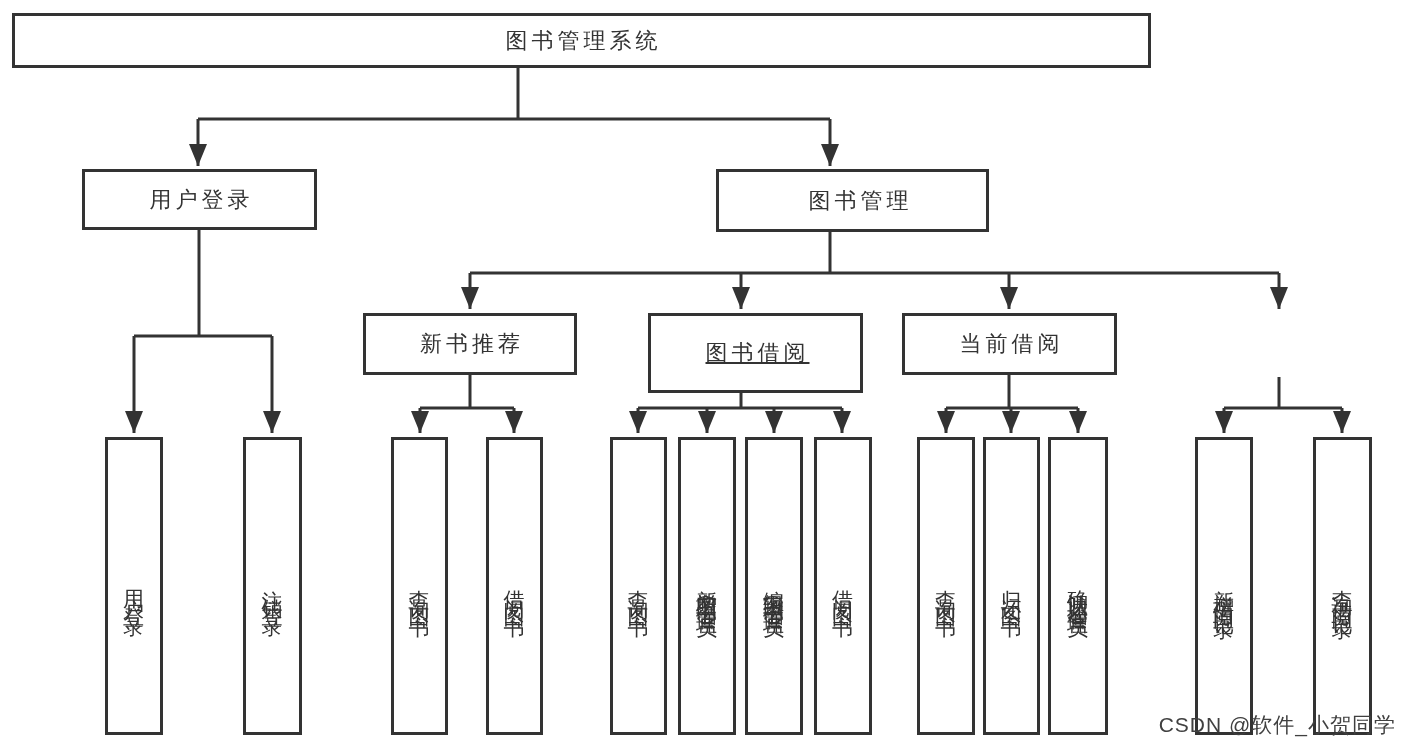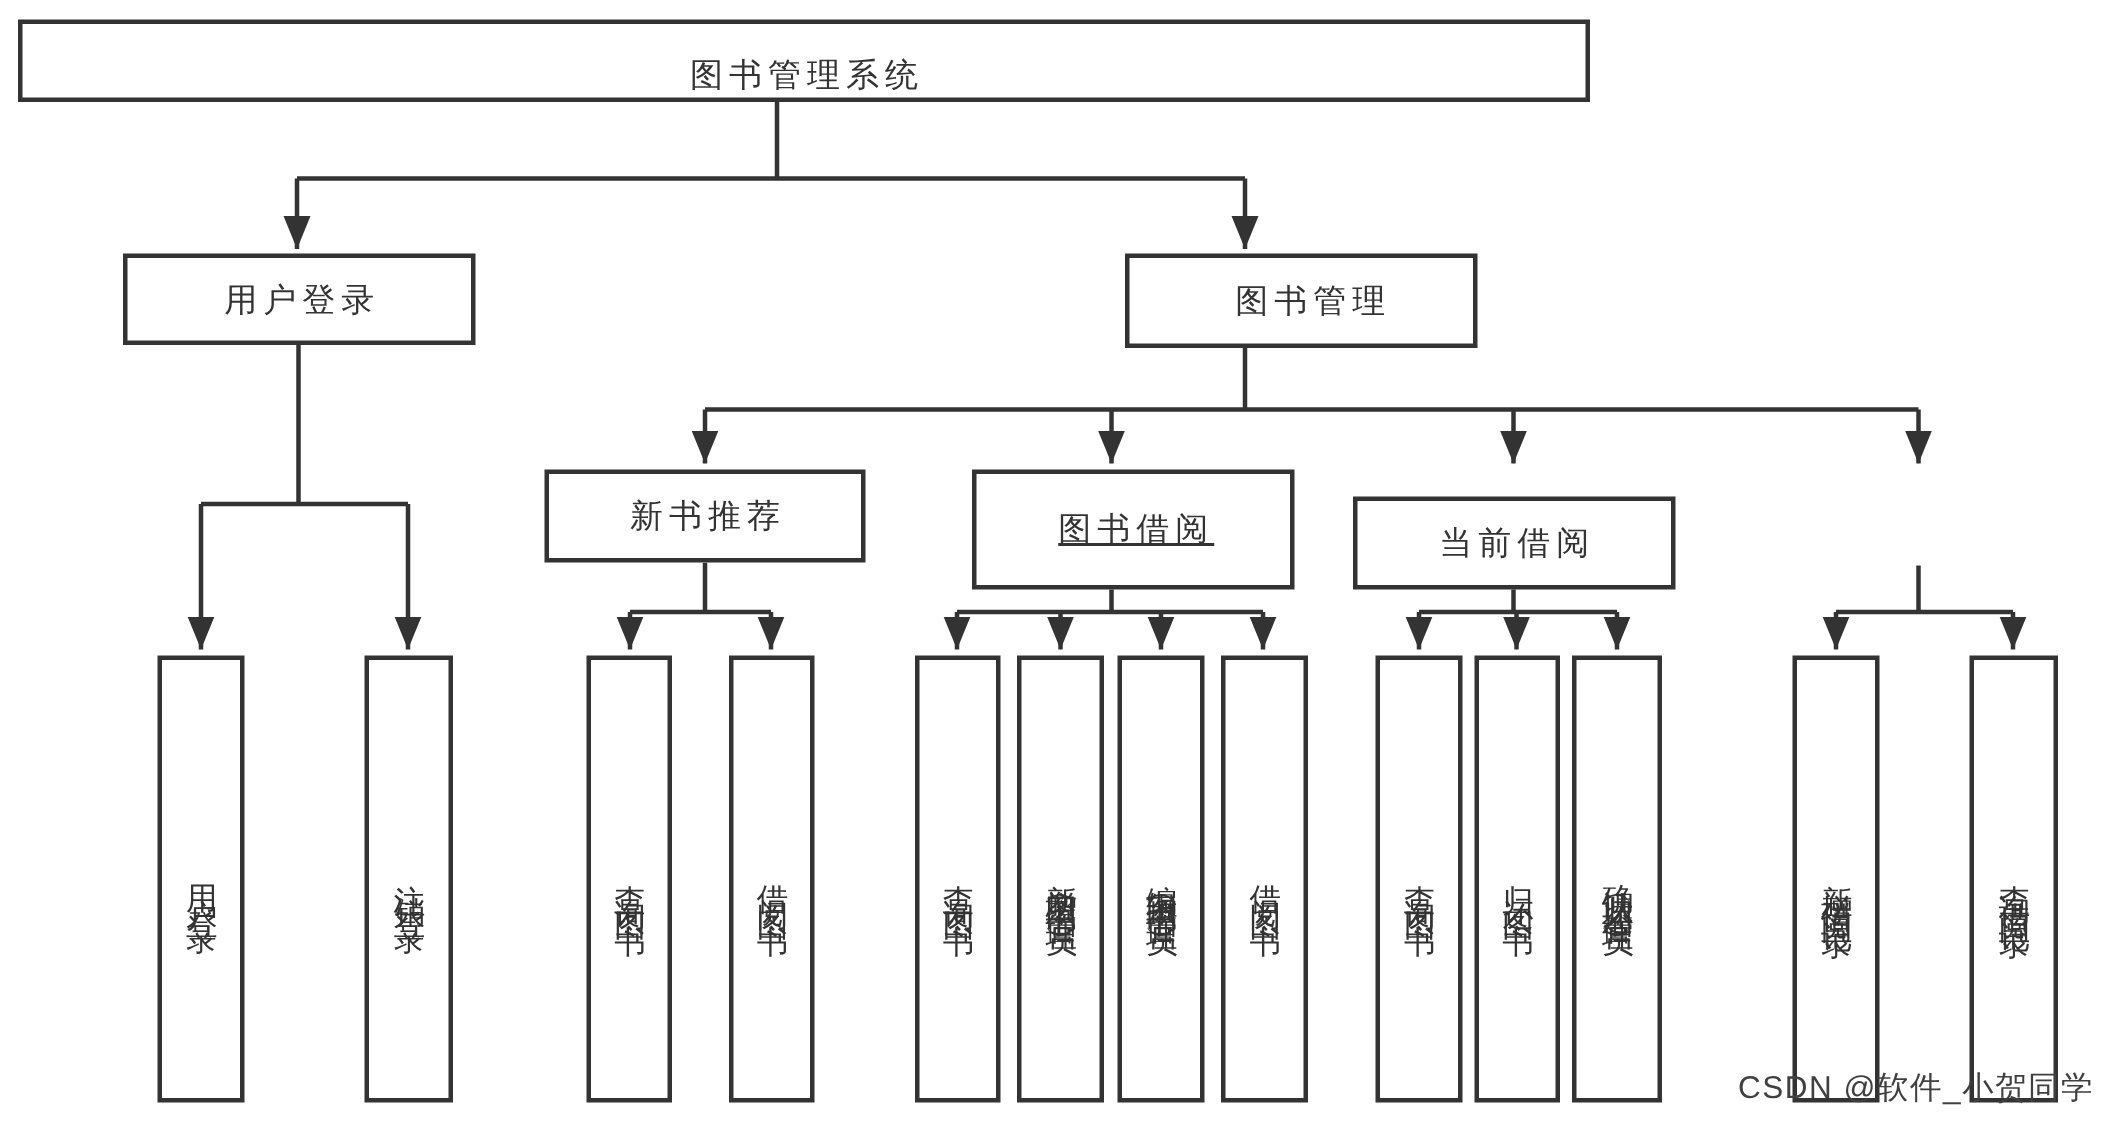--- a/index.html
+++ b/index.html
@@ -108,38 +108,38 @@
     <path class="seg" d="M946,408 V433" marker-end="url(#arw)"></path>
     <path class="seg" d="M1011,408 V433" marker-end="url(#arw)"></path>
     <path class="seg" d="M1078,408 V433" marker-end="url(#arw)"></path>
 
     <path class="seg" d="M1279,377 V408"></path>
     <path class="seg" d="M1224,408 H1342"></path>
     <path class="seg" d="M1224,408 V433" marker-end="url(#arw)"></path>
     <path class="seg" d="M1342,408 V433" marker-end="url(#arw)"></path>
   </svg>
 
-  <div class="box h" style="left:12px; top:13px; width:1048px; height:55px;align-items:flex-end;">
+  <div class="box h" style="left:12px; top:13px; width:1139px; height:55px;">
     <span>图书管理系统</span>
   </div>
 
   <div class="box h" style="left:82px; top:169px; width:235px; height:61px;">
     <span>用户登录</span>
   </div>
-  <div class="box h" style="left:750px; top:169px; width:235px; height:63px;padding-left:12px;">
+  <div class="box h" style="left:716px; top:169px; width:273px; height:63px;padding-left:12px;">
     <span>图书管理</span>
   </div>
 
   <div class="box h" style="left:363px; top:313px; width:214px; height:62px;">
     <span>新书推荐</span>
   </div>
   <div class="box h" style="left:648px; top:313px; width:215px; height:80px;text-decoration:underline;">
     <span>图书借阅</span>
   </div>
-  <div class="box h" style="left:902px; top:331px; width:215px; height:62px;">
+  <div class="box h" style="left:902px; top:313px; width:215px; height:62px;">
     <span>当前借阅</span>
   </div>
 
   <div class="box leaf" style="left:105px; top:437px; width:58px; height:298px;">
     <span>用户登录</span>
   </div>
   <div class="box leaf" style="left:243px; top:437px; width:59px; height:298px;">
     <span>注销登录</span>
   </div>
 

